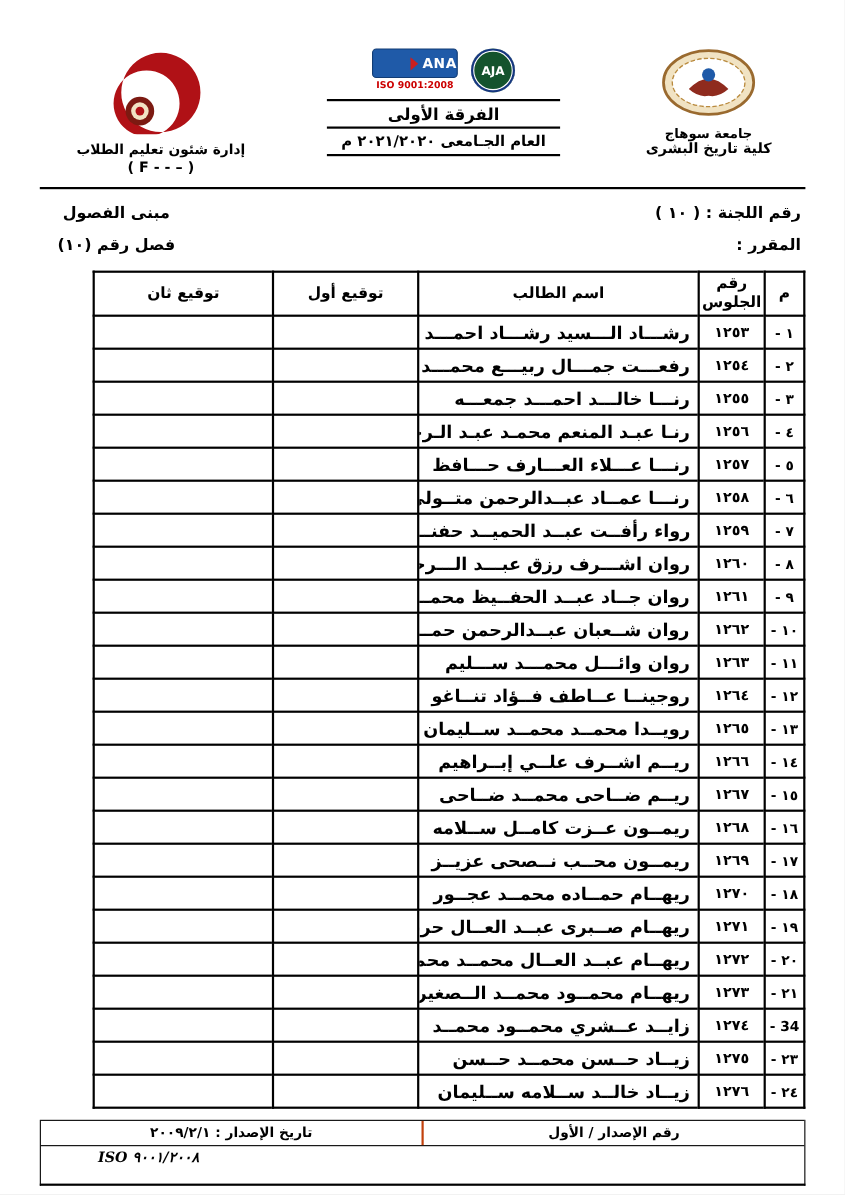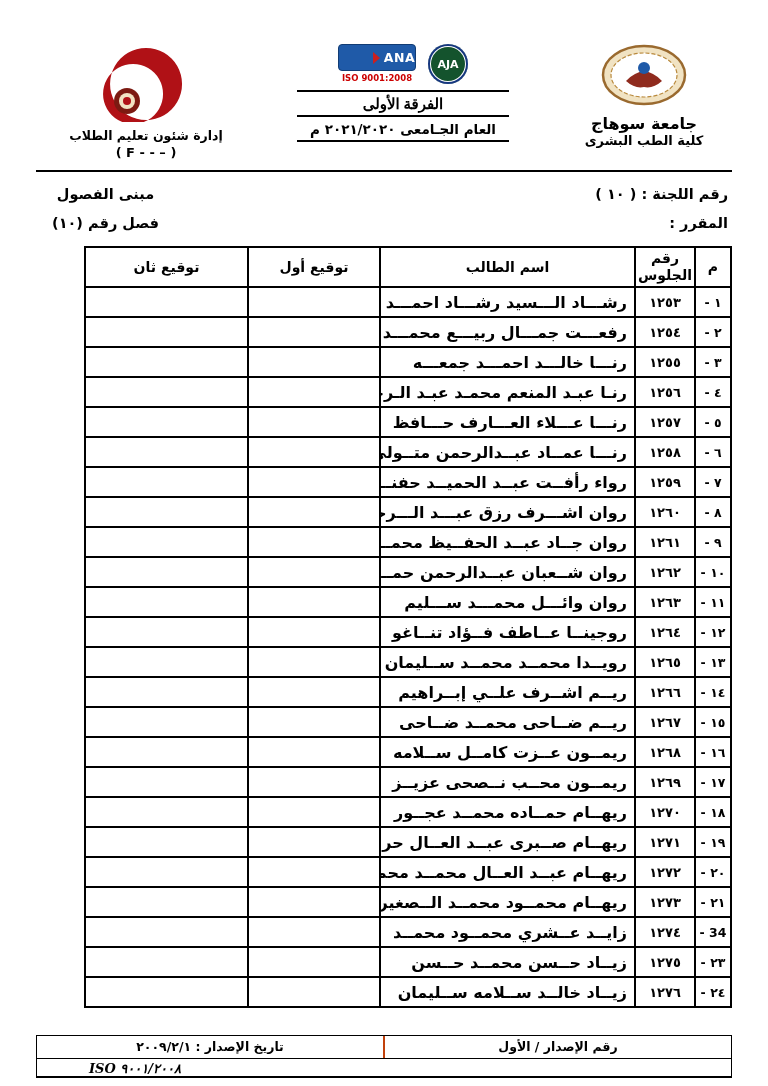--- a/index.html
+++ b/index.html
@@ -6,35 +6,35 @@
   html,body { background:#e8e8e8; }
   .page {
     width:768px; height:1086px; margin:0 auto; background:#ffffff;
     font-family:"DejaVu Sans","Liberation Sans",sans-serif; color:#000;
     direction:rtl; display:flex; flex-direction:column; overflow:hidden;
   }
 
   
   .top { display:flex; justify-content:space-between; align-items:flex-start; padding:44px 34px 0 40px; }
   .uni-block { width:180px; text-align:center; }
-  .uni-name { font-weight:bold; font-size:16px; margin-top:4px; }
+  .uni-name { font-weight:bold; font-size:12px; margin-top:4px; }
   .fac-name { font-weight:bold; font-size:13px; }
 
   .center-block { width:300px; text-align:center; }
   .cert-row { display:flex; direction:ltr; justify-content:center; align-items:flex-start; gap:12px; }
   .anab-box { width:78px; height:27px; background:#1f5aa8; border:1px solid #123c74; border-radius:4px;
               color:#fff; display:flex; align-items:center; justify-content:center; gap:4px; direction:ltr;padding-left:44px; }
   .anab-mark { width:0; height:0; border-left:7px solid #cc1f1f; border-top:6px solid transparent; border-bottom:6px solid transparent; }
   .anab-text { font-weight:bold; font-size:12.5px; letter-spacing:.5px; }
   .anab-iso { color:#cc0000; font-weight:bold; font-size:8.5px; margin-top:2px; direction:ltr; }
   .aja { width:40px; height:40px; border-radius:50%; background:#14532d; color:#fff;
          display:flex; align-items:center; justify-content:center; font-weight:bold; font-size:11px;
          box-shadow: inset 0 0 0 2px #16377f, inset 0 0 0 3px #ffffff; }
   .center-rules { width:212px; margin:6px auto 0; border-top:2px solid #000; }
-  .grade-line { padding:3px 0 2px; border-bottom:2px solid #000; font-weight:bold; font-size:15px;font-family:Liberation Serif, serif; }
+  .grade-line { padding:3px 0 2px; border-bottom:2px solid #000; font-weight:bold; font-size:15px; }
   .year-line  { padding:4px 0 3px; border-bottom:2px solid #000; font-weight:bold; font-size:13.5px; }
 
   .dept-block { width:212px; text-align:center; }
   .dept-name { font-weight:bold; font-size:12.5px; margin-top:2px; }
   .form-code { font-weight:bold; font-size:13px; direction:ltr; margin-top:2px; }
 
   .main-rule { border-top:2px solid #000; margin:10px 36px 0 36px; }
 
   
   .info { display:flex; justify-content:space-between; padding:8px 40px 6px 52px; }
@@ -52,39 +52,39 @@
   td.name-cell  { text-align:right; padding-right:7px; font-size:16px; }
   td.sign-cell  { background:#fff; }
 
   
   .footer { margin:auto 36px 8px 36px; }
   .footer-frame { border-left:1px solid #000; border-right:1px solid #000; border-bottom:2px solid #000; }
   .footer-strip { display:flex; border-top:1px solid #000; border-bottom:1px solid #000;
                   font-weight:bold; font-size:12.5px; height:24px; line-height:22px; text-align:center; }
   .footer-strip .cell { flex:1; }
   .footer-strip .cell:first-child { border-left:2px solid #c2410c; }
-  .iso-line { direction:ltr; text-align:left; padding:2px 0 0 52px; font-weight:bold; font-style:italic;
+  .iso-line { direction:ltr; text-align:left; padding:2px 0 16px 52px; font-weight:bold; font-style:italic;
               font-size:13px; font-family:"DejaVu Serif","Liberation Serif",serif; }
 </style>
 </head>
 <body>
 
 <div class="page">
 
   <div class="top">
 
     <div class="uni-block">
       <svg width="86" height="62" viewBox="0 0 86 62">
         <ellipse cx="43" cy="31" rx="41" ry="29" fill="#f1e3c3" stroke="#9a6a2f" stroke-width="2.5"></ellipse>
         <ellipse cx="43" cy="31" rx="33" ry="22" fill="#fff" stroke="#b98a3e" stroke-width="1.2" stroke-dasharray="4 2"></ellipse>
         <path d="M25 37 Q43 18 61 37 Q52 45 43 43 Q34 45 25 37 Z" fill="#8f2b1e"></path>
         <circle cx="43" cy="24" r="6" fill="#1f5aa8"></circle>
       </svg>
       <div class="uni-name">جامعة سوهاج</div>
-      <div class="fac-name">كلية الطب البشرى</div>
+      <div class="fac-name">كلية تاريخ البشرى</div>
     </div>
 
     <div class="center-block">
       <div class="cert-row">
         <div>
           <div class="anab-box">
             <span class="anab-mark"></span>
             <span class="anab-text">ANAB</span>
           </div>
           <div class="anab-iso">ISO 9001:2008</div>

